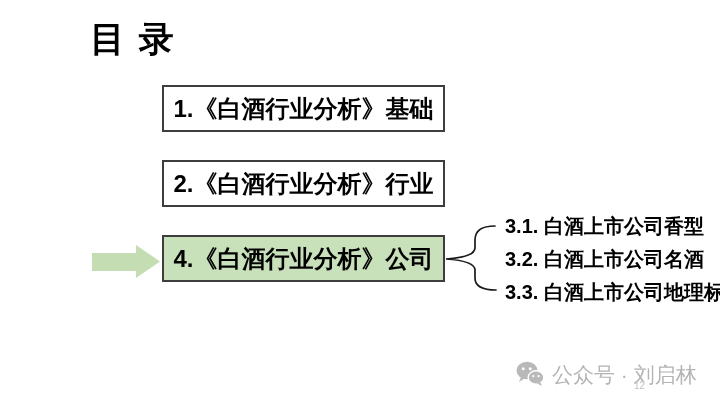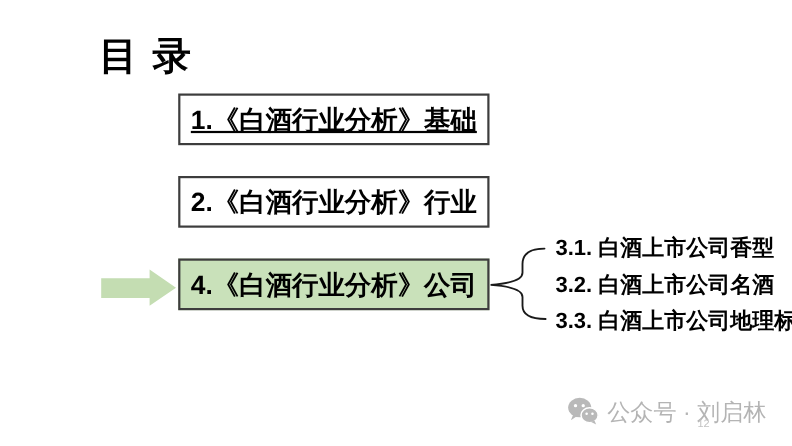--- a/index.html
+++ b/index.html
@@ -9,21 +9,21 @@
     background: #ffffff;
   }
   .slide {
     position: relative;
     width: 720px; height: 405px;
     background: #ffffff;
     overflow: hidden;
   }
   .slide-title {
     position: absolute;
-    left: 90px; top: 28px;
+    left: 90px; top: 16px;
     font-size: 35px;
     font-weight: bold;
     color: #000000;
     letter-spacing: 2px;
     white-space: nowrap;
   }
   .toc-box {
     position: absolute;
     left: 162px;
     width: 283px; height: 47px;
@@ -32,21 +32,21 @@
     background: #ffffff;
     display: flex;
     align-items: center;
     justify-content: center;
     font-size: 24px;
     font-weight: bold;
     color: #000000;
     white-space: nowrap;
   }
   .toc-box.highlight { background: #c9e1ba; }
-  #toc-box-1 { top: 85px; text-decoration: underline; }
+  #toc-box-1 { top: 85px; }
   #toc-box-2 { top: 160px; }
   #toc-box-3 { top: 235px; }
   #toc-box-4 { top: 310px; }
   .pointer-arrow { position: absolute; left: 90px; top: 244px; }
   .brace { position: absolute; left: 444px; top: 220px; }
   .subsections {
     position: absolute;
     left: 505px; top: 210px;
     font-size: 20px;
     font-weight: bold;

